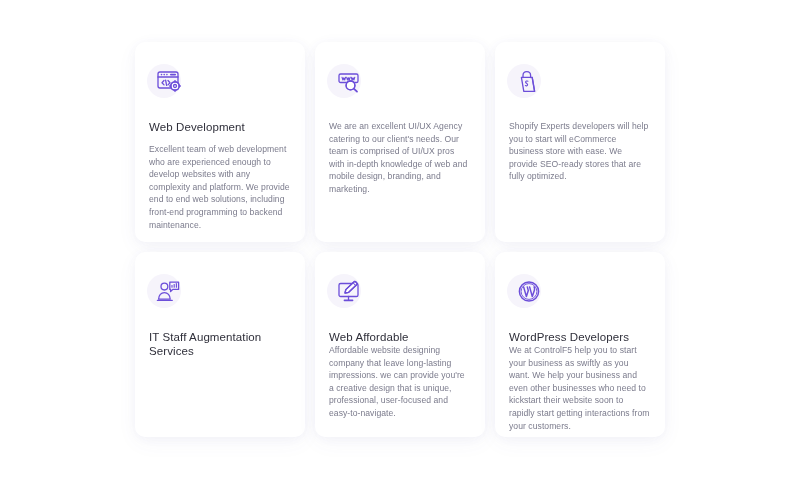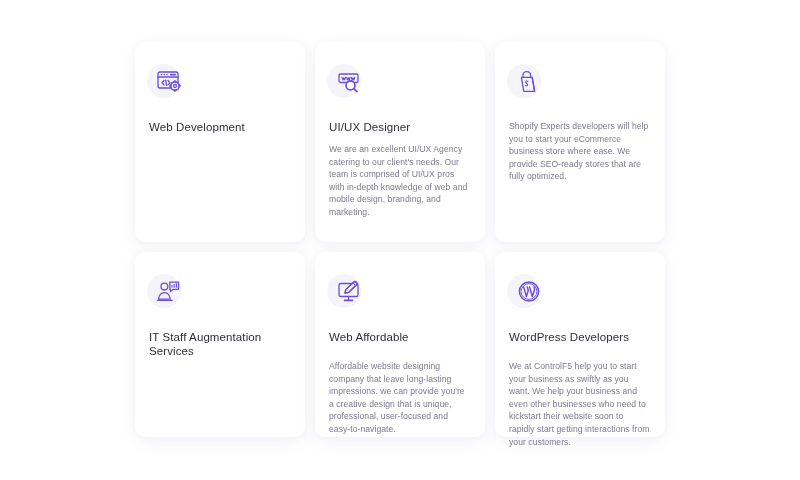--- a/index.html
+++ b/index.html
@@ -82,21 +82,21 @@
   }
 
   .card-desc {
     font-size: 8.6px;
     line-height: 12.6px;
     color: #7b7b8c;
     margin: 0;
     letter-spacing: 0.05px;
   }
 
-  .row2 .card-title { margin-bottom: 16px; }
+  .row2 .card-title { margin-bottom: 0; }
 </style>
 </head>
 <body>
 
 <div class="page">
   <div class="cards-grid">
 
     <div class="card row1">
       <div class="icon-wrap">
         <svg width="30" height="30" viewBox="0 0 30 30" fill="none" stroke="#6c4ed9" stroke-width="1.3" stroke-linecap="round" stroke-linejoin="round">
@@ -112,48 +112,48 @@
           <circle cx="21" cy="19" r="4.2" fill="#ffffff"></circle>
           <circle cx="21" cy="19" r="4.2"></circle>
           <circle cx="21" cy="19" r="1.5"></circle>
           <line x1="21" y1="14.8" x2="21" y2="13.6"></line>
           <line x1="21" y1="23.2" x2="21" y2="24.4"></line>
           <line x1="16.8" y1="19" x2="15.6" y2="19"></line>
           <line x1="25.2" y1="19" x2="26.4" y2="19"></line>
         </svg>
       </div>
       <h3 class="card-title">Web Development</h3>
+      <p class="card-desc">Excellent team of web development who are experienced enough to develop websites with any complexity and platform. We provide end to end web solutions, including front-end programming to backend maintenance.</p>
     </div>
 
     <div class="card row1">
       <div class="icon-wrap">
         <svg width="30" height="30" viewBox="0 0 30 30" fill="none" stroke="#6c4ed9" stroke-width="1.3" stroke-linecap="round" stroke-linejoin="round">
           <rect x="5" y="7" width="19" height="8.5" rx="1.6"></rect>
           <path d="M8 10.2 L8.9 13 L9.8 10.8 L10.7 13 L11.6 10.2" stroke-width="1.1"></path>
           <path d="M12.6 10.2 L13.5 13 L14.4 10.8 L15.3 13 L16.2 10.2" stroke-width="1.1"></path>
           <path d="M17.2 10.2 L18.1 13 L19 10.8 L19.9 13 L20.8 10.2" stroke-width="1.1"></path>
           <circle cx="16.5" cy="18.4" r="4.4" fill="#ffffff"></circle>
           <circle cx="16.5" cy="18.4" r="4.4"></circle>
           <line x1="19.8" y1="21.6" x2="23" y2="24.6" stroke-width="1.8"></line>
         </svg>
       </div>
-      <h3 class="card-title">UI/UX Designer</h3>
       <p class="card-desc">We are an excellent UI/UX Agency catering to our client's needs. Our team is comprised of UI/UX pros with in-depth knowledge of web and mobile design, branding, and marketing.</p>
     </div>
 
     <div class="card row1">
       <div class="icon-wrap">
         <svg width="30" height="30" viewBox="0 0 30 30" fill="none" stroke="#6c4ed9" stroke-width="1.3" stroke-linecap="round" stroke-linejoin="round">
           <path d="M9 10.5 L9 8.6 C9 6.3 10.7 4.7 12.8 4.7 C14.9 4.7 16.6 6.3 16.6 8.6 L16.6 10.5"></path>
           <path d="M7.4 10.3 L18.2 10.3 L20.6 24.4 L9.8 24.4 Z"></path>
           <path d="M18.2 10.3 L20.6 24.4"></path>
           <path d="M13.9 14.2 C13 13.7 11.8 14 11.6 15 C11.4 16.1 13.5 16.4 13.6 17.6 C13.7 18.7 12.4 19.2 11.4 18.6" stroke-width="1.15"></path>
         </svg>
       </div>
-      <p class="card-desc">Shopify Experts developers will help you to start your eCommerce business store where ease. We provide SEO-ready stores that are fully optimized.</p>
+      <p class="card-desc">Shopify Experts developers will help you to start will eCommerce business store with ease. We provide SEO-ready stores that are fully optimized.</p>
     </div>
 
     <div class="card row2">
       <div class="icon-wrap">
         <svg width="30" height="30" viewBox="0 0 30 30" fill="none" stroke="#6c4ed9" stroke-width="1.3" stroke-linecap="round" stroke-linejoin="round">
           <circle cx="10.4" cy="9.6" r="3.4"></circle>
           <path d="M4.6 22.2 C4.6 18.2 7.2 15.6 10.4 15.6 C13.6 15.6 16.2 18.2 16.2 22.2 Z"></path>
           <line x1="3.4" y1="23.4" x2="18.2" y2="23.4"></line>
           <path d="M15.8 5.2 L24.6 5.2 L24.6 12.4 L18.8 12.4 L16.6 14.6 L16.6 12.4 L15.8 12.4 Z"></path>
           <line x1="18" y1="10.2" x2="18" y2="8.6" stroke-width="1.15"></line>

